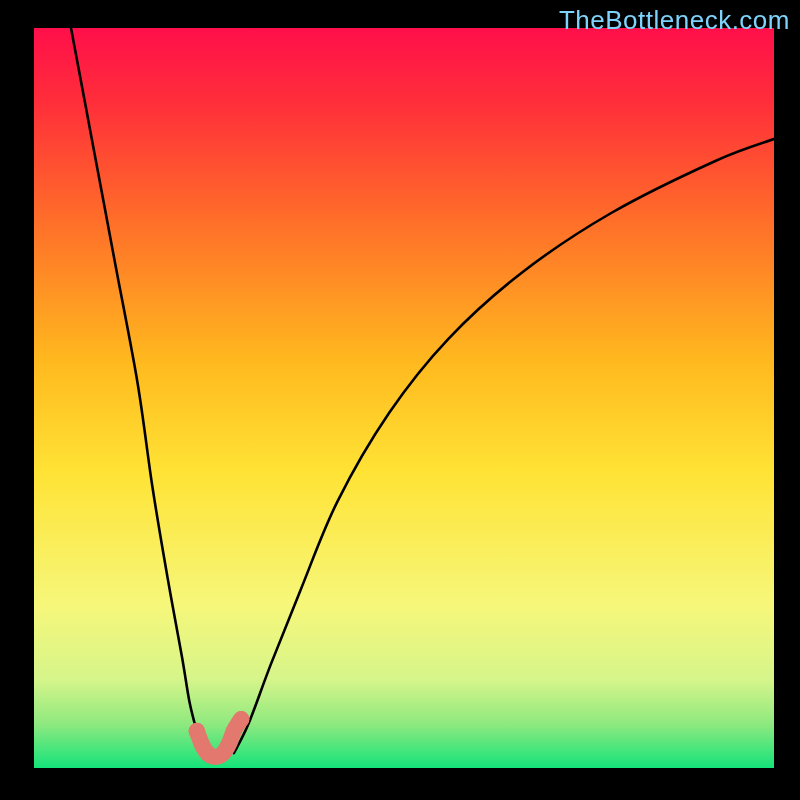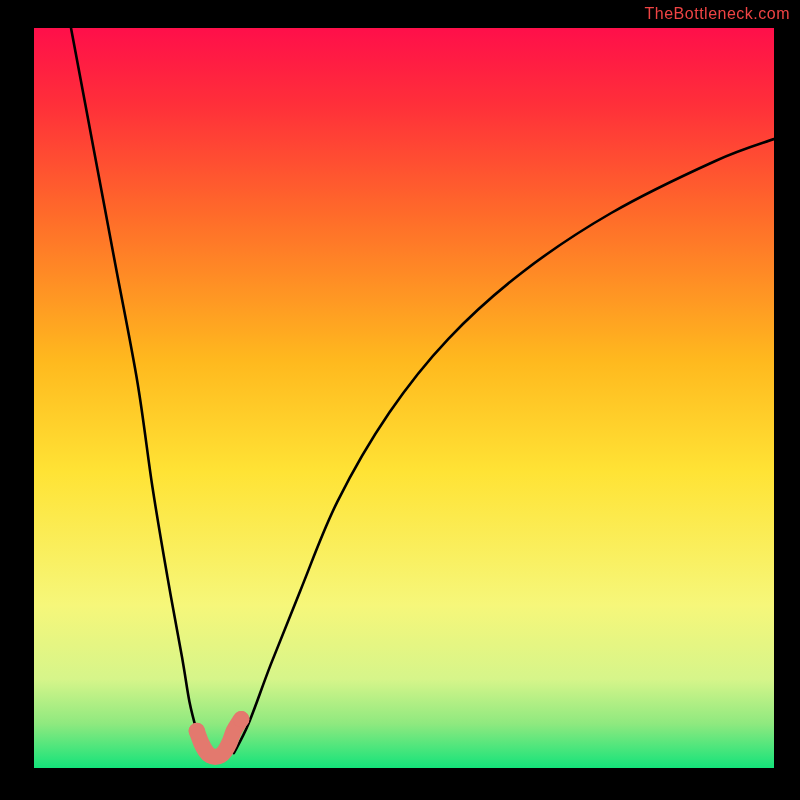--- a/index.html
+++ b/index.html
@@ -14,22 +14,22 @@
   .container {
     position: relative;
     width: 800px;
     height: 800px;
     background: #000;
   }
   .watermark {
     position: absolute;
     top: 5px;
     right: 10px;
-    color: #ef4444;
-    font-size: 16px;
+    color: #7dd3fc;
+    font-size: 26px;
     letter-spacing: 0.5px;
     font-weight: 400;
     z-index: 10;
   }
   .plot-area {
     position: absolute;
     left: 34px;
     top: 28px;
     width: 740px;
     height: 740px;

